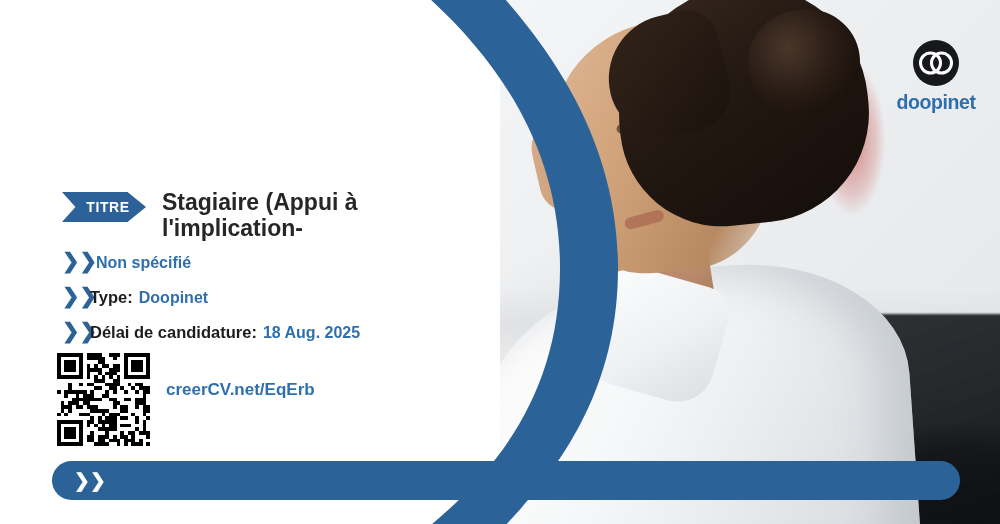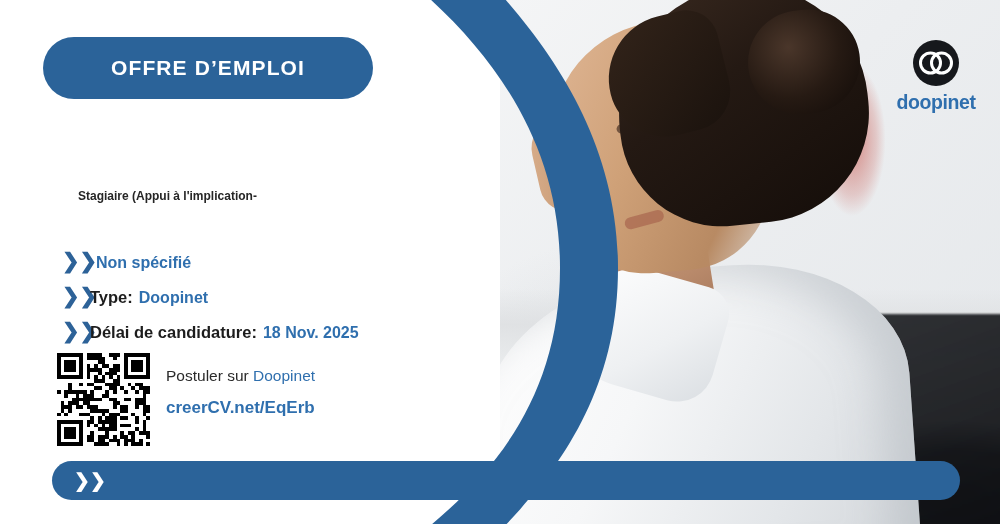--- a/index.html
+++ b/index.html
@@ -203,21 +203,21 @@
   }
   .titre-ribbon span {
     color:#ffffff;
     font-size:14px;
     font-weight:bold;
     letter-spacing:.6px;
     padding-left:8px;
   }
   .titre-text {
     margin-left:16px;
-    font-size:12px;
+    font-size:23px;
     font-weight:bold;
     color:#262626;
     line-height:1.12;
     max-width:312px;
   }
 
   .meta {
     position:absolute;
     left:62px; top:250px;
     width:430px;
@@ -367,45 +367,45 @@
     <path d="M 497 -10
              C 560 60, 618 150, 618 268
              C 618 390, 560 470, 497 534
              L 420 534
              C 500 470, 560 390, 560 268
              C 560 150, 500 60, 420 -10 Z" fill="#2b6399"></path>
   </svg>
 
   <div class="left-pane">
 
-    <div class="badge-pill">
-      <span>OFFRE D’EMPLOI</span>
-    </div>
 
 
     <div class="titre-row">
+      <div class="titre-ribbon">
+        <span>TITRE</span>
+      </div>
       <div class="titre-text">
         <div>Stagiaire (Appui à l'implication-</div>
       </div>
     </div>
 
     <div class="meta">
       <div class="meta-row">
         <span class="chev">❯❯</span>
         <span class="meta-value">Non spécifié</span>
       </div>
       <div class="meta-row">
         <span class="chev">❯❯</span>
         <span class="meta-label">Type:</span>
         <span class="meta-value">Doopinet</span>
       </div>
       <div class="meta-row">
         <span class="chev">❯❯</span>
         <span class="meta-label">Délai de candidature:</span>
-        <span class="meta-value">18 Nov. 2025</span>
+        <span class="meta-value">18 Aug. 2025</span>
       </div>
     </div>
 
     <div class="qr-block">
       <div class="qr-code" id="qr-code">
           <i></i>
           <i></i>
           <i></i>
           <i></i>
           <i></i>
@@ -1024,21 +1024,20 @@
           <i style="background: rgb(255, 255, 255);"></i>
           <i></i>
           <i style="background: rgb(255, 255, 255);"></i>
           <i></i>
           <i></i>
           <i></i>
           <i style="background: rgb(255, 255, 255);"></i>
           <i></i>
         </div>
       <div class="qr-text">
-        <div class="qr-line1"><span>Postuler sur </span><b>Doopinet</b></div>
         <div class="qr-line2">creerCV.net/EqErb</div>
       </div>
     </div>
 
   </div>
 
   <div class="logo">
     <div class="logo-mark"></div>
     <div class="logo-word">doopinet</div>
   </div>

